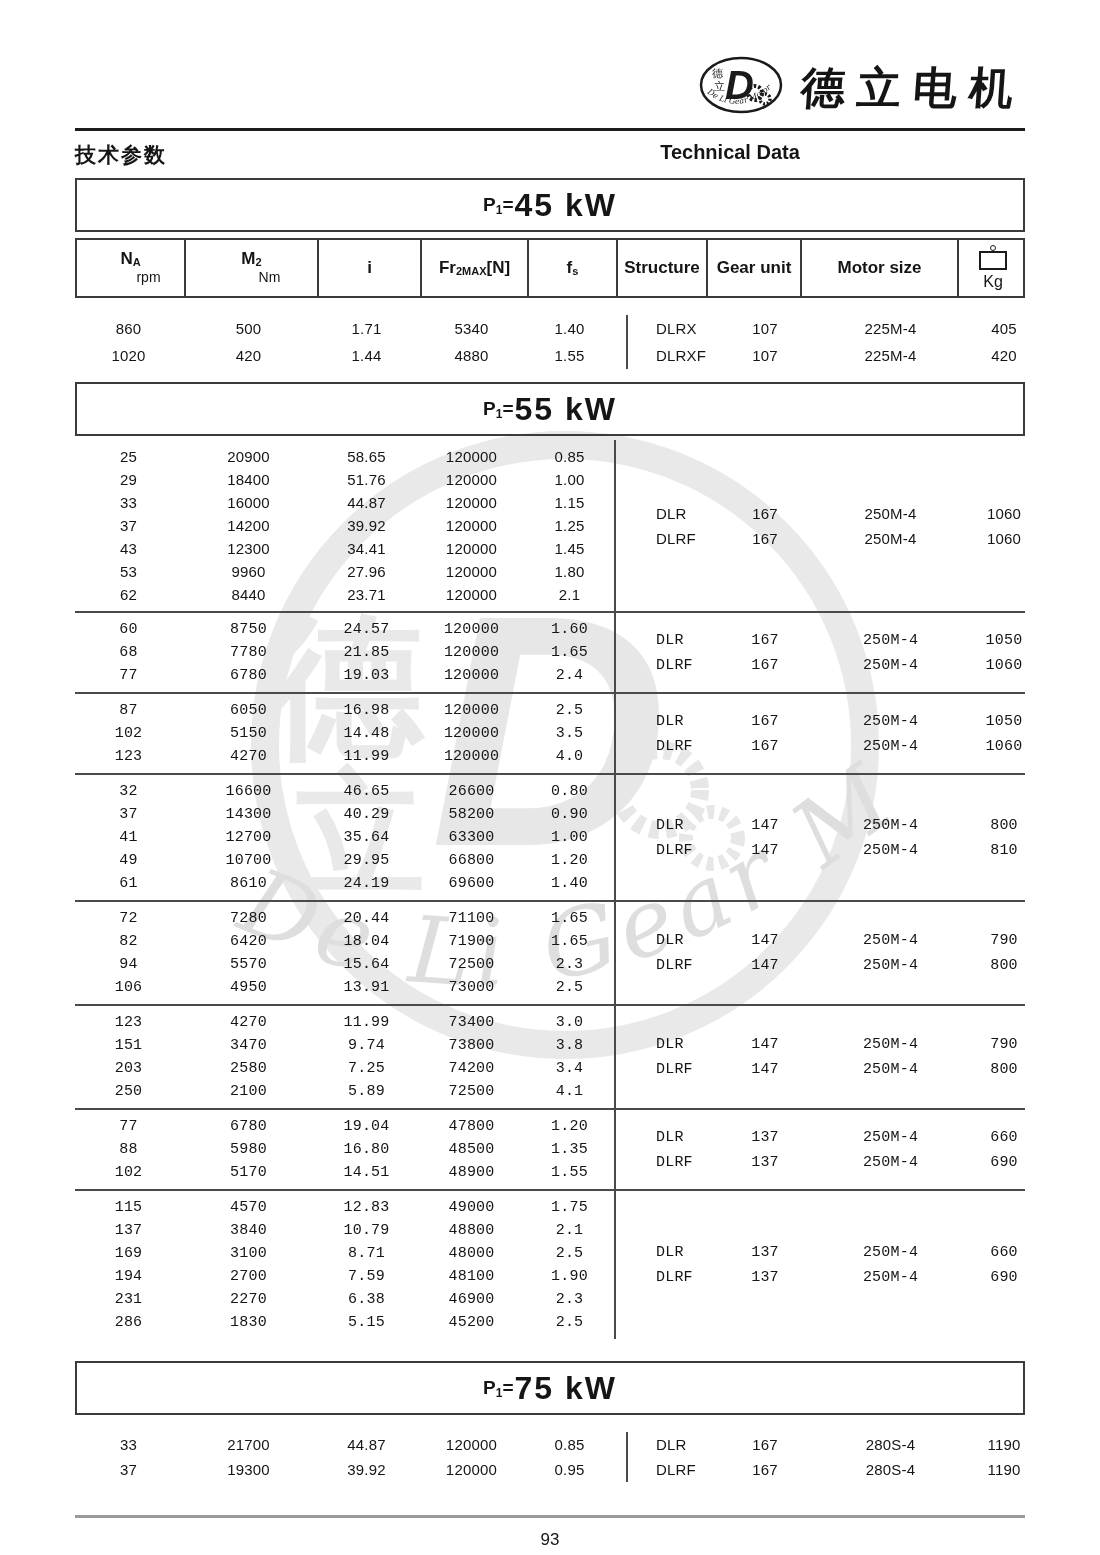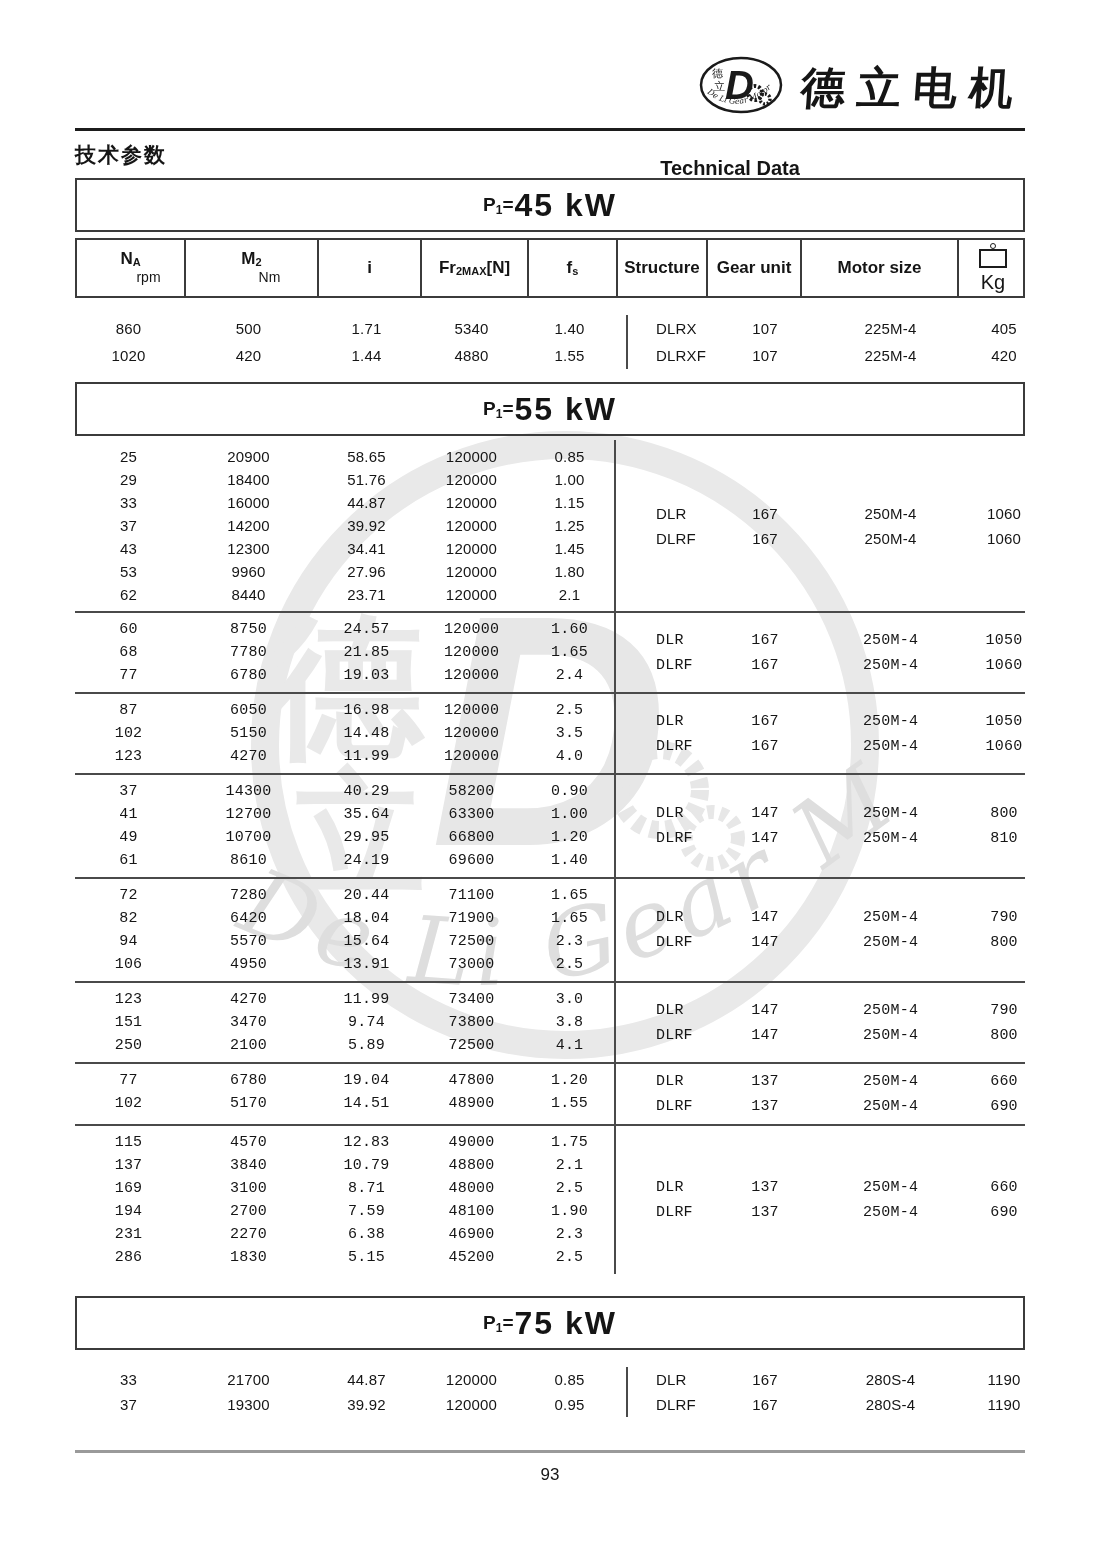--- a/index.html
+++ b/index.html
@@ -11,39 +11,39 @@
   .watermark{position:absolute;top:0;left:0;z-index:0;pointer-events:none;}
 
   
   .logo-row{display:flex;justify-content:flex-end;align-items:center;gap:16px;padding-top:52px;height:72px;}
   .brand-zh{font-family:"DejaVu Serif","Liberation Serif",serif;font-weight:bold;font-size:44px;
             letter-spacing:12px;line-height:1;transform:skewX(-4deg);}
   .rule-black{height:3px;background:#1c1c1c;margin-top:4px;}
 
   .title-row{position:relative;height:34px;margin-top:8px;}
   .title-zh{position:absolute;left:0;top:2px;font-weight:bold;font-size:21px;letter-spacing:2px;}
-  .title-en{position:absolute;left:500px;width:310px;text-align:center;top:18px;font-weight:bold;font-size:20px;}
+  .title-en{position:absolute;left:500px;width:310px;text-align:center;top:2px;font-weight:bold;font-size:20px;}
 
   
   .power-box{height:50px;border:2px solid #3b3b3b;display:flex;align-items:center;justify-content:center;margin-top:5px;}
   .p-small{font-weight:bold;font-size:19px;}
   .p-small sub{font-size:12px;vertical-align:-3px;}
   .p-big{font-weight:bold;font-size:32px;letter-spacing:2px;margin-left:1px;}
   .blocks + .power-box{margin-top:4px;}
   .blocks.full + .power-box{margin-top:22px;}
 
   
   .header-row{display:grid;grid-template-columns:107px 133px 103px 107px 89px 90px 94px 157px 70px;
               border:2px solid #3b3b3b;height:56px;margin-top:6px;}
   .hcell{border-left:2px solid #3b3b3b;display:flex;flex-direction:column;justify-content:center;align-items:center;overflow:hidden;}
   .hcell:first-child{border-left:none;}
   .hmain{font-weight:bold;font-size:17px;line-height:1.1;white-space:nowrap;}
   .hmain sub{font-size:11px;vertical-align:-2px;}
   .hunit{font-size:14px;line-height:1.1;margin-top:1px;margin-left:36px;}
-  .hcell.kg .hmain{font-weight:normal;font-size:20px;}
+  .hcell.kg .hmain{font-weight:normal;font-size:16px;}
   .weight-icon{width:24px;height:15px;border:2px solid #1c1c1c;position:relative;margin:6px 0 3px;background:#fff;}
   .weight-icon::before{content:'';position:absolute;top:-8px;left:50%;transform:translateX(-50%);
                        width:4px;height:4px;border:1.5px solid #1c1c1c;border-radius:50%;background:#fff;}
 
   
   .blocks{display:block;}
   .blocks.short{margin:12px 0 8px;}
   .blocks.full{margin-top:4px;}
   .block{display:flex;align-items:stretch;}
   .blocks.full .block + .block{border-top:2px solid #4a4a4a;font-family:Liberation Mono, monospace;}
@@ -333,20 +333,27 @@
                   <span class="rc rc1">167</span>
                   <span class="rc rc2">250M-4</span>
                   <span class="rc rc3">1060</span>
                 </div>
               </div>
             </div>
           </div>
           <div class="block">
             <div class="left">
               <div class="lrow">
+                <span class="c">32</span>
+                <span class="c">16600</span>
+                <span class="c">46.65</span>
+                <span class="c">26600</span>
+                <span class="c">0.80</span>
+              </div>
+              <div class="lrow">
                 <span class="c">37</span>
                 <span class="c">14300</span>
                 <span class="c">40.29</span>
                 <span class="c">58200</span>
                 <span class="c">0.90</span>
               </div>
               <div class="lrow">
                 <span class="c">41</span>
                 <span class="c">12700</span>
                 <span class="c">35.64</span>
@@ -443,20 +450,27 @@
                 <span class="c">3.0</span>
               </div>
               <div class="lrow">
                 <span class="c">151</span>
                 <span class="c">3470</span>
                 <span class="c">9.74</span>
                 <span class="c">73800</span>
                 <span class="c">3.8</span>
               </div>
               <div class="lrow">
+                <span class="c">203</span>
+                <span class="c">2580</span>
+                <span class="c">7.25</span>
+                <span class="c">74200</span>
+                <span class="c">3.4</span>
+              </div>
+              <div class="lrow">
                 <span class="c">250</span>
                 <span class="c">2100</span>
                 <span class="c">5.89</span>
                 <span class="c">72500</span>
                 <span class="c">4.1</span>
               </div>
             </div>
             <div class="right">
               <div class="rgroup">
                 <div class="rrow">
@@ -475,20 +489,27 @@
             </div>
           </div>
           <div class="block">
             <div class="left">
               <div class="lrow">
                 <span class="c">77</span>
                 <span class="c">6780</span>
                 <span class="c">19.04</span>
                 <span class="c">47800</span>
                 <span class="c">1.20</span>
+              </div>
+              <div class="lrow">
+                <span class="c">88</span>
+                <span class="c">5980</span>
+                <span class="c">16.80</span>
+                <span class="c">48500</span>
+                <span class="c">1.35</span>
               </div>
               <div class="lrow">
                 <span class="c">102</span>
                 <span class="c">5170</span>
                 <span class="c">14.51</span>
                 <span class="c">48900</span>
                 <span class="c">1.55</span>
               </div>
             </div>
             <div class="right">

